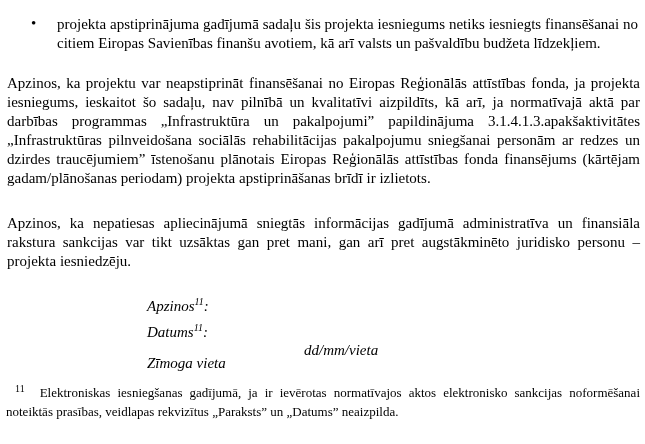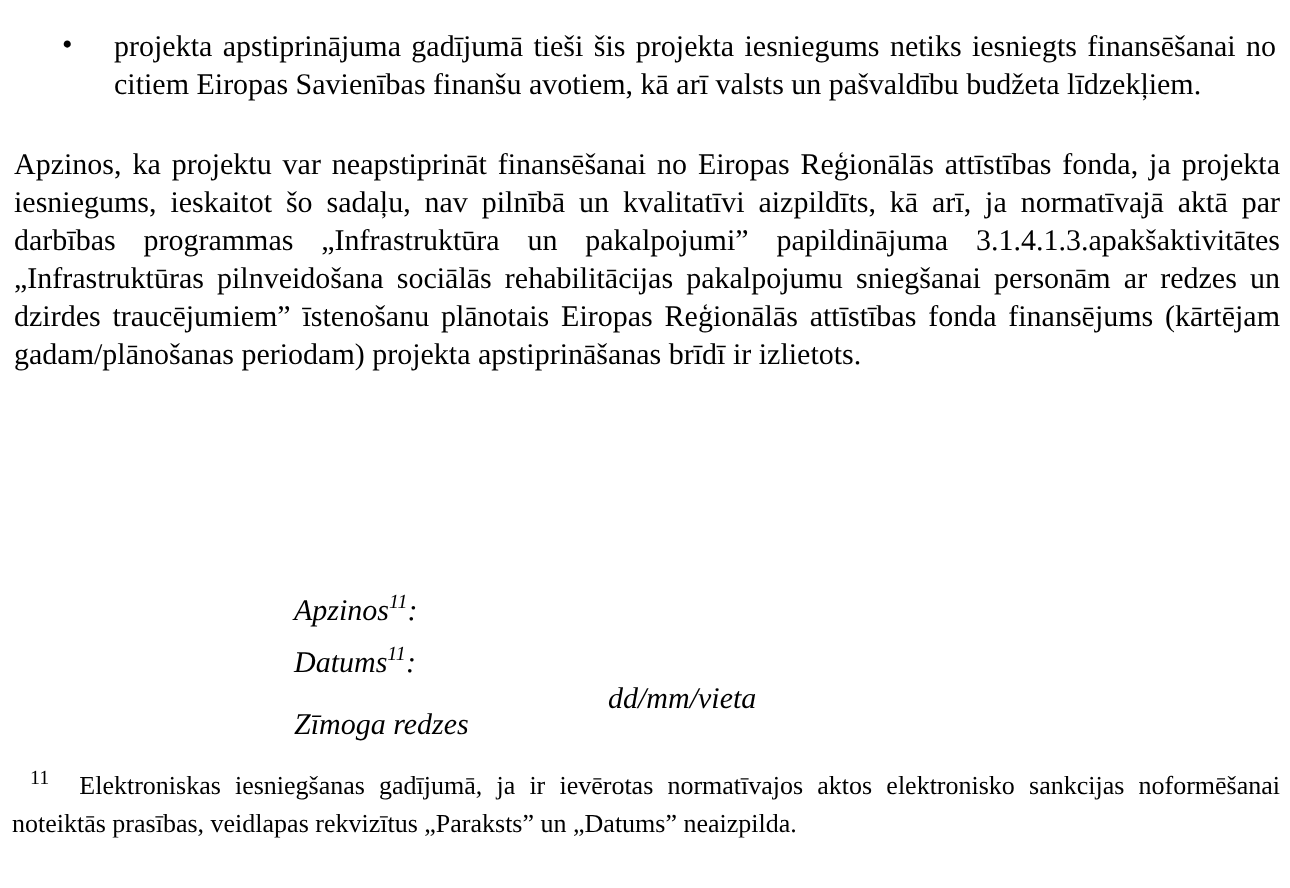--- a/index.html
+++ b/index.html
@@ -76,35 +76,36 @@
     margin-right: 15px;
   }
 </style>
 </head>
 <body>
 
 <div class="page">
 
   <div class="bullet-item">
     <span class="bullet-marker">•</span>
-    <span>projekta apstiprinājuma gadījumā tieši šis projekta iesniegums netiks iesniegts finansēšanai no citiem Eiropas Savienības finanšu avotiem, kā arī valsts un pašvaldību budžeta līdzekļiem.</span>
+    <span>projekta apstiprinājuma gadījumā sadaļu šis projekta iesniegums netiks iesniegts finansēšanai no citiem Eiropas Savienības finanšu avotiem, kā arī valsts un pašvaldību budžeta līdzekļiem.</span>
   </div>
 
   <p class="para para-1">Apzinos, ka projektu var neapstiprināt finansēšanai no Eiropas Reģionālās attīstības fonda, ja projekta iesniegums, ieskaitot šo sadaļu, nav pilnībā un kvalitatīvi aizpildīts, kā arī, ja normatīvajā aktā par darbības programmas „Infrastruktūra un pakalpojumi” papildinājuma 3.1.4.1.3.apakšaktivitātes „Infrastruktūras pilnveidošana sociālās rehabilitācijas pakalpojumu sniegšanai personām ar redzes un dzirdes  traucējumiem” īstenošanu plānotais Eiropas Reģionālās attīstības fonda finansējums (kārtējam gadam/plānošanas periodam) projekta apstiprināšanas brīdī ir izlietots.</p>
 
+  <p class="para para-2">Apzinos, ka nepatiesas apliecinājumā sniegtās informācijas gadījumā administratīva un finansiāla rakstura sankcijas var tikt uzsāktas gan pret mani, gan arī pret augstākminēto juridisko personu – projekta iesniedzēju.</p>
 
   <div class="sig-line sig-paraksts">
     <span>Apzinos</span><sup class="fn-ref">11</sup><span>:</span>
   </div>
 
   <div class="sig-line sig-datums">
     <span>Datums</span><sup class="fn-ref">11</sup><span>:</span>
   </div>
 
   <div class="date-hint">dd/mm/vieta</div>
 
-  <div class="sig-line sig-zimoga">Zīmoga redzes</div>
+  <div class="sig-line sig-zimoga">Zīmoga vieta</div>
 
   <div class="footnote">
     <sup class="fn-ref">11</sup><span>Elektroniskas iesniegšanas gadījumā, ja ir ievērotas normatīvajos aktos elektronisko sankcijas noformēšanai noteiktās prasības, veidlapas rekvizītus „Paraksts” un „Datums” neaizpilda.</span>
   </div>
 
 </div>
 
 </body></html>

